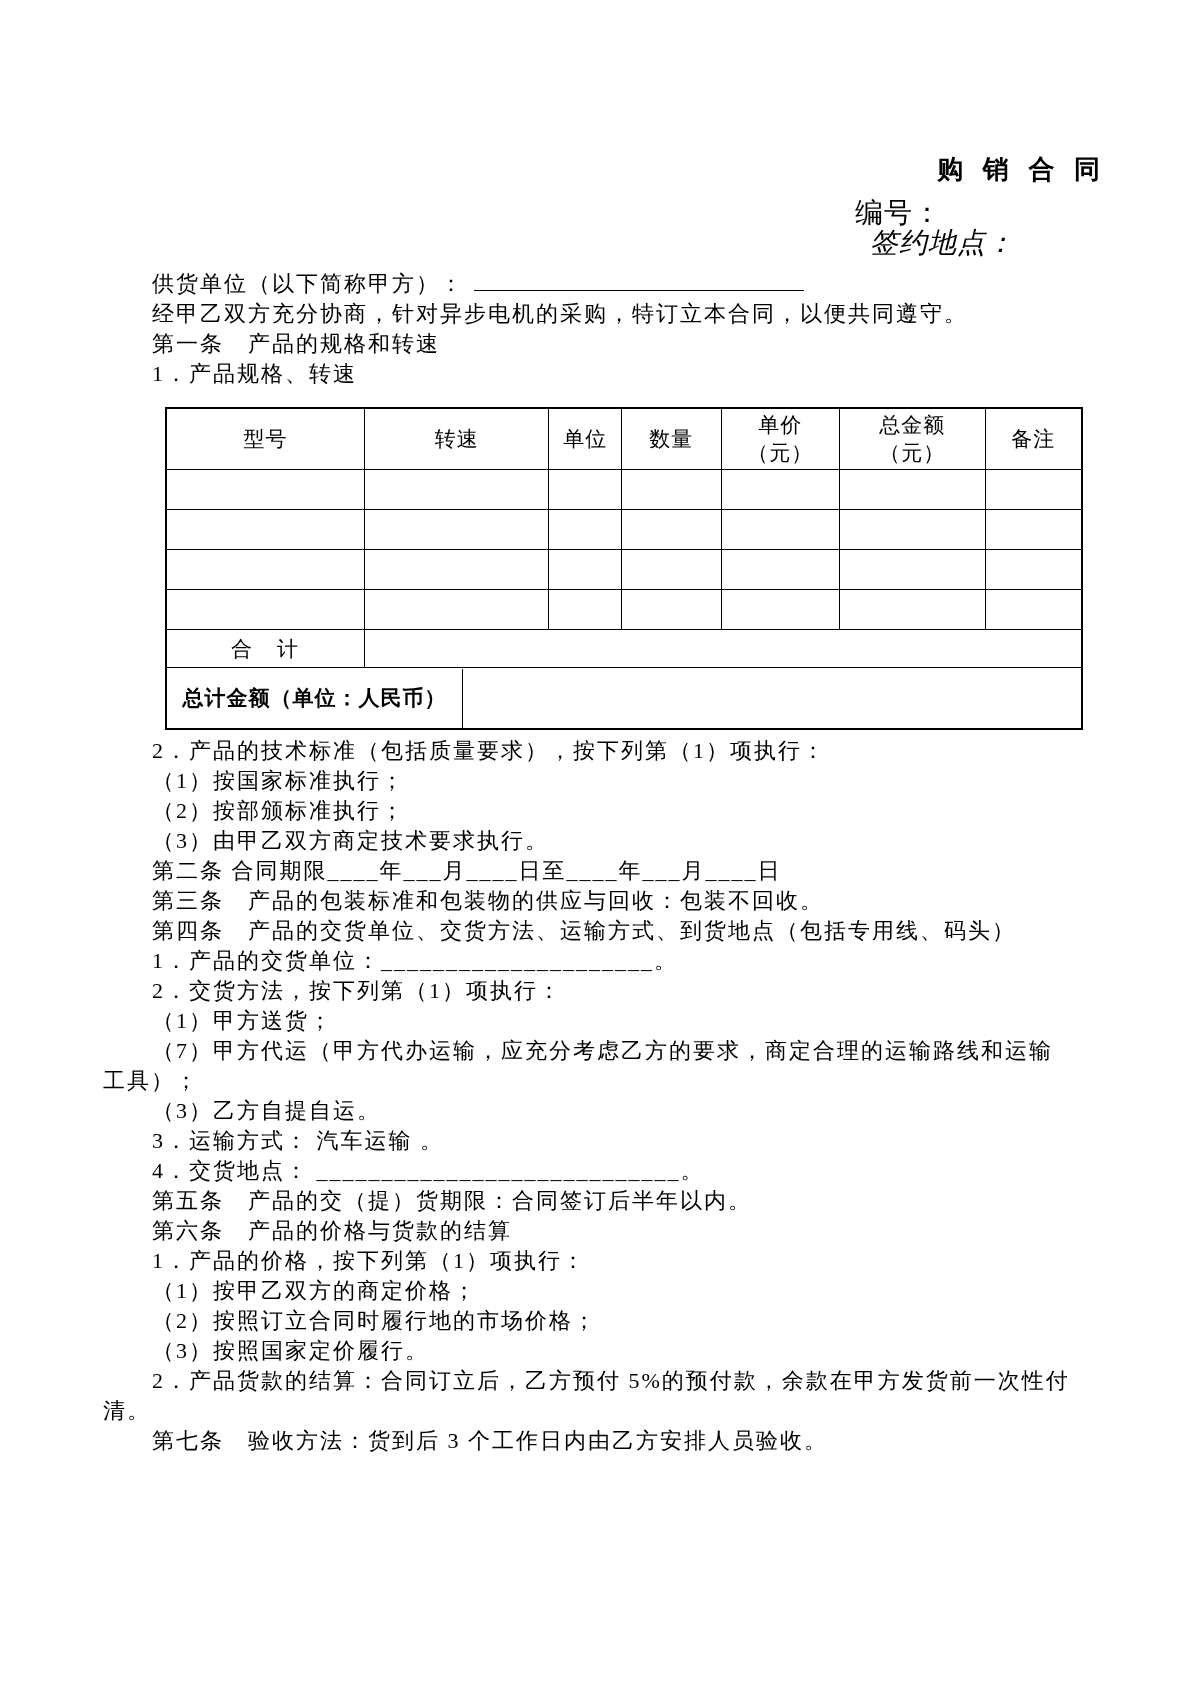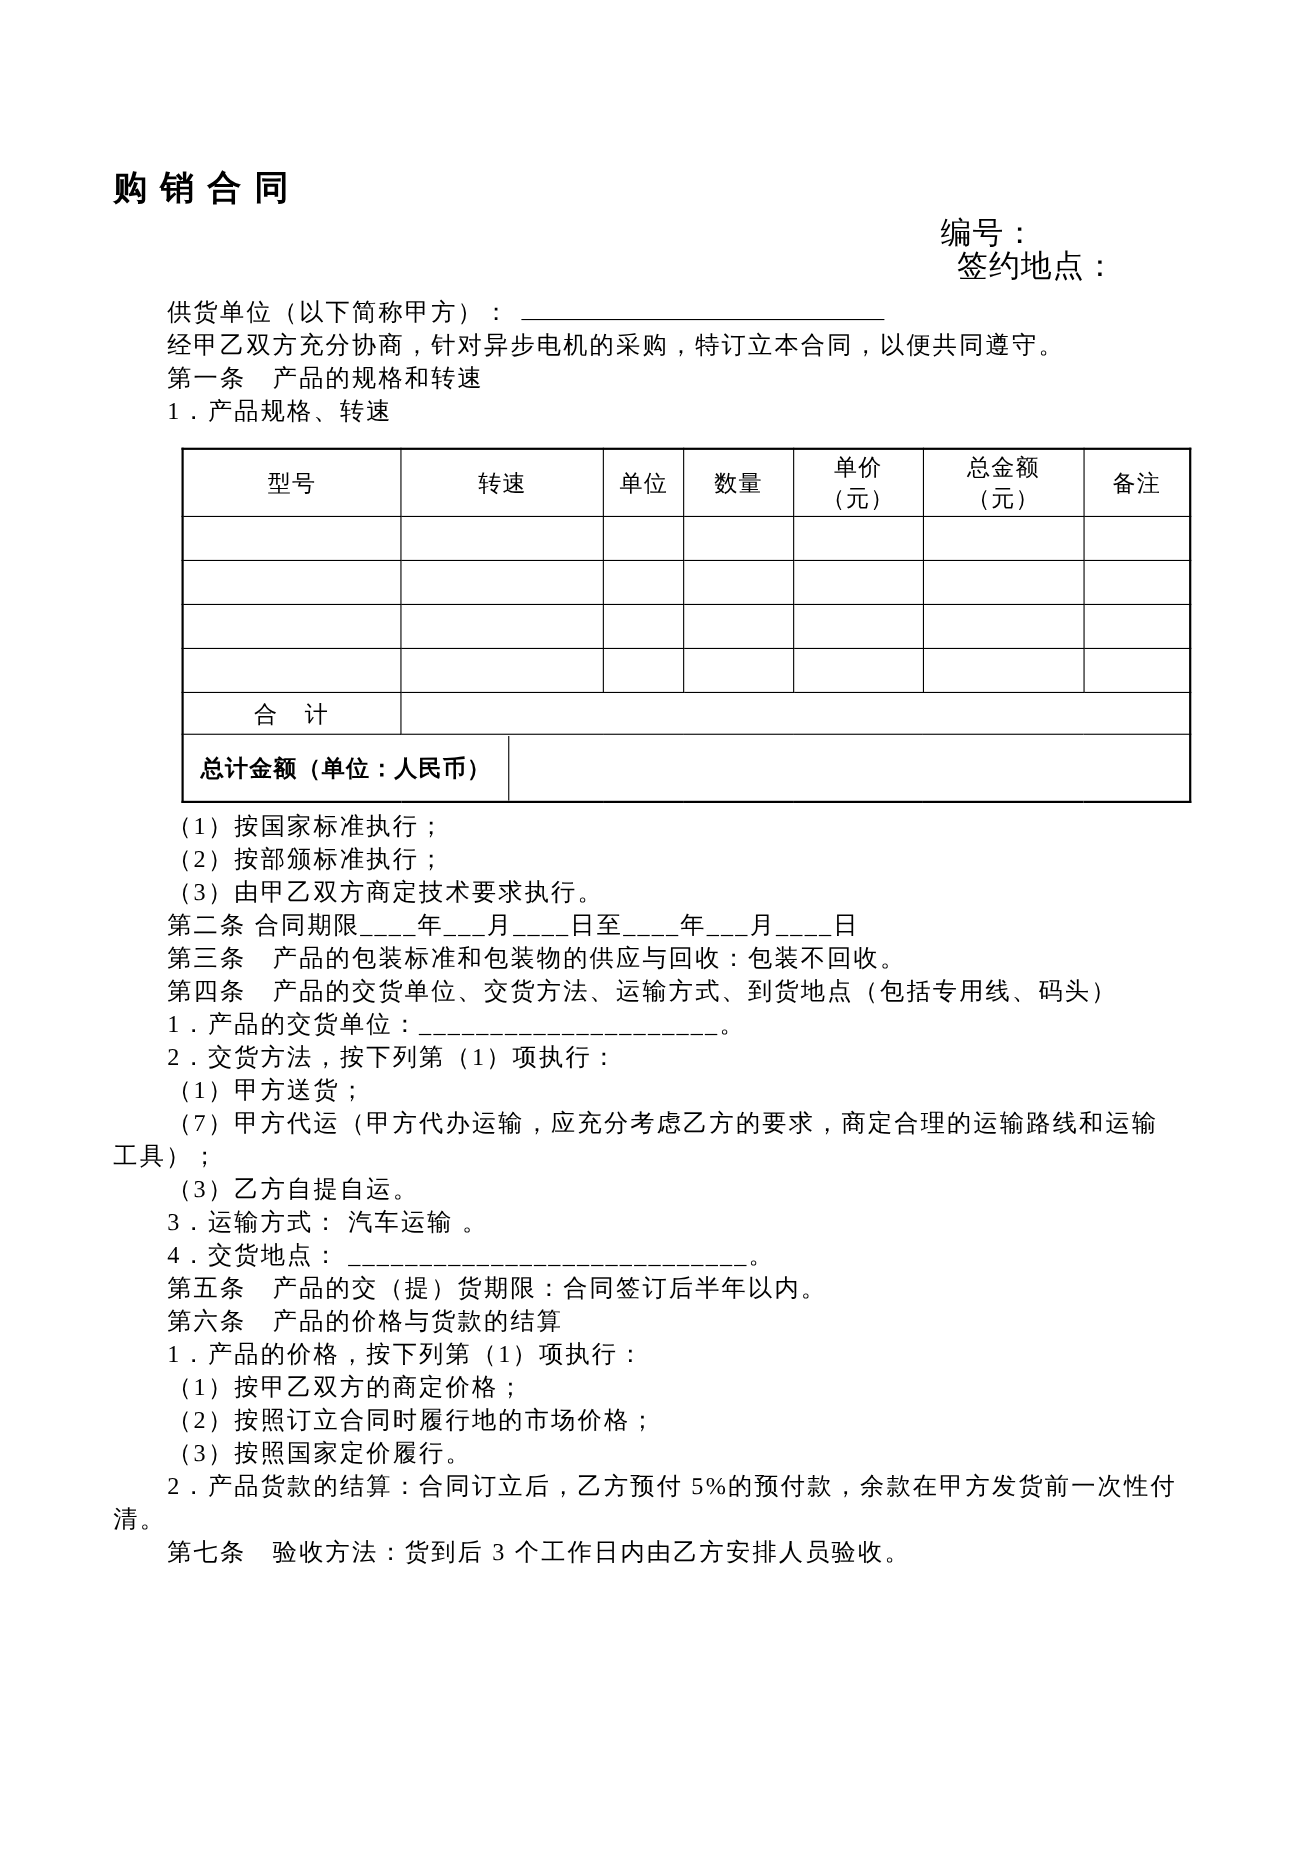--- a/index.html
+++ b/index.html
@@ -12,34 +12,35 @@
     overflow: hidden;
     font-family: "Liberation Serif", "DejaVu Serif", serif;
   }
   .page {
     box-sizing: border-box;
     width: 1190px; height: 1683px;
     padding: 150px 88px 40px 103px;
   }
   .doc-title {
     margin: 0;
-    font-size: 31px;
+    font-size: 26px;
     font-weight: bold;
     letter-spacing: 2px;
-    text-align: left;
+    text-align: right;
     line-height: 42px;
+    font-family: Liberation Mono, monospace;
   }
   .meta {
     margin-top: 6px;
     margin-left: 752px;
     font-size: 28px;
     line-height: 30px;
     letter-spacing: 1px;
   }
-  .meta .sign-place { padding-left: 15px; }
+  .meta .sign-place { padding-left: 15px; font-style: italic; }
   .body-text { margin-top: 10px; }
   .para {
     margin: 0;
     font-size: 22px;
     line-height: 30px;
     letter-spacing: 2px;
     text-indent: 49px;
     white-space: pre-wrap;
   }
   .blank-line {
@@ -194,20 +195,21 @@
           <td class="gt-cell" colspan="7">
             <div class="gt-row-inner">
               <div class="gt-label">总计金额（单位：人民币）</div>
               <div class="gt-value"></div>
             </div>
           </td>
         </tr>
       </tbody>
     </table>
 
+    <p class="para">2．产品的技术标准（包括质量要求），按下列第（1）项执行：</p>
     <p class="para">（1）按国家标准执行；</p>
     <p class="para">（2）按部颁标准执行；</p>
     <p class="para">（3）由甲乙双方商定技术要求执行。</p>
     <p class="para">第二条 合同期限____年___月____日至____年___月____日</p>
     <p class="para">第三条　产品的包装标准和包装物的供应与回收：包装不回收。</p>
     <p class="para">第四条　产品的交货单位、交货方法、运输方式、到货地点（包括专用线、码头）</p>
     <p class="para">1．产品的交货单位：_____________________。</p>
     <p class="para">2．交货方法，按下列第（1）项执行：</p>
     <p class="para">（1）甲方送货；</p>
     <p class="para">（7）甲方代运（甲方代办运输，应充分考虑乙方的要求，商定合理的运输路线和运输

